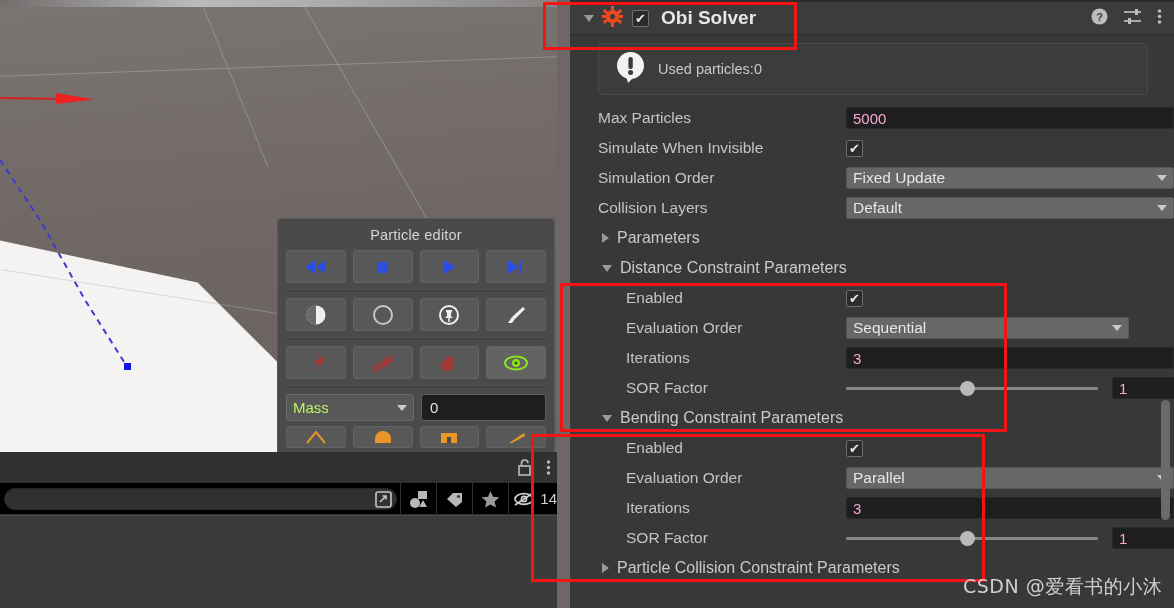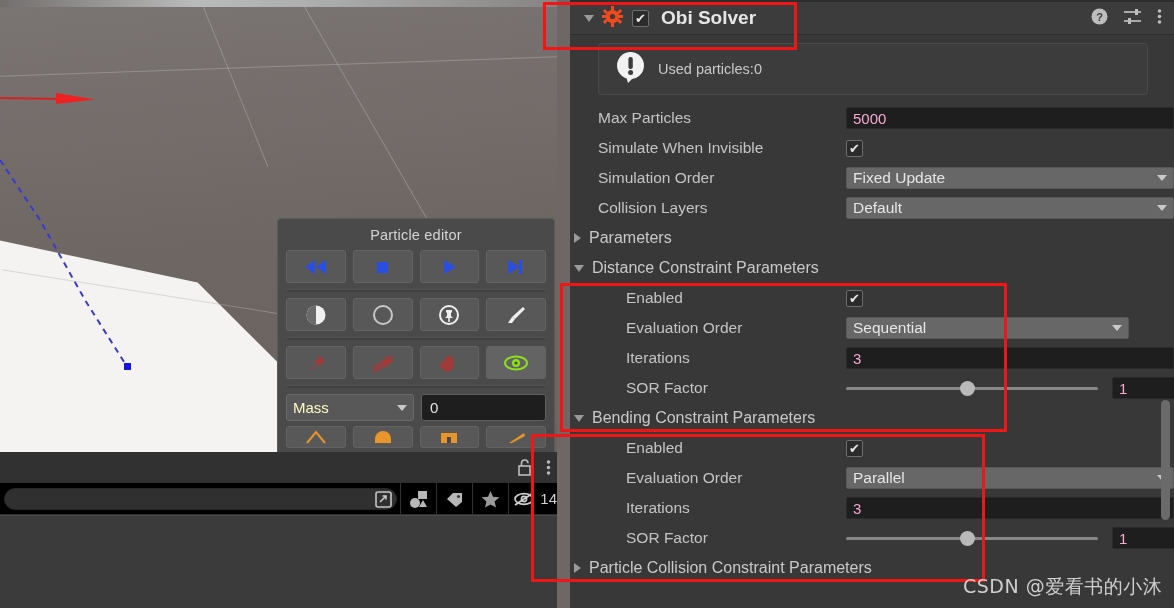--- a/index.html
+++ b/index.html
@@ -50,21 +50,21 @@
   .pe-row { display: flex; gap: 7px; }
   .pe-btn {
     flex: 1; height: 33px; background: #585858; border: 1px solid #636363;
     border-radius: 3px; display: flex; align-items: center; justify-content: center;
   }
   .pe-btn.active { background: #636363; }
   .pe-sep { height: 3px; margin: 6px 1px; background: #414141; border-top:1px solid #525252;}
   .pe-selrow { display: flex; gap: 7px; margin-top: 4px; }
   .pe-select {
     width: 128px; height: 27px; background: #585858; border: 1px solid #6a6a6a;
-    border-radius: 3px; color: #fef9c3; font-size: 15px;
+    border-radius: 3px; color: #bef264; font-size: 15px;
     display: flex; align-items: center; padding: 0 6px; justify-content: space-between;
   }
   .pe-field {
     flex:1; height: 27px; background: #1e1e1e; border: 1px solid #5f5f5f;
     border-radius: 3px; color: #e0e0e0; font-size: 15px;
     display: flex; align-items: center; padding: 0 8px;
   }
   .pe-row-last { display:flex; gap:7px; margin-top:5px; }
   .pe-row-last .pe-btn { height: 22px; }
 
@@ -143,21 +143,21 @@
   }
   .dropdown {
     height: 22px; background: #676767; border: 1px solid #585858; border-radius: 2px;
     color: #e6e6e6; font-size: 15.5px; display: flex; align-items: center;
     padding: 0 6px; justify-content: space-between;
   }
   .dd-arrow {
     width: 0; height: 0; border-left: 5px solid transparent; border-right: 5px solid transparent;
     border-top: 6px solid #c9c9c9;
   }
-  .section-row { height: 30px; display: flex; align-items: center; padding-left: 4px; }
+  .section-row { height: 30px; display: flex; align-items: center; padding-left: 32px; }
   .section-label { color: #c9c9c9; font-size: 16px; }
 
   .slider-wrap { display: flex; align-items: center; }
   .slider-track { width: 252px; height: 3px; background: #878787; border-radius: 2px; position: relative; }
   .slider-knob {
     position: absolute; top: -6px; width: 15px; height: 15px; border-radius: 50%;
     background: #b9b9b9;
   }
   .sor-field { width: 70px; margin-left: 14px; }
 

